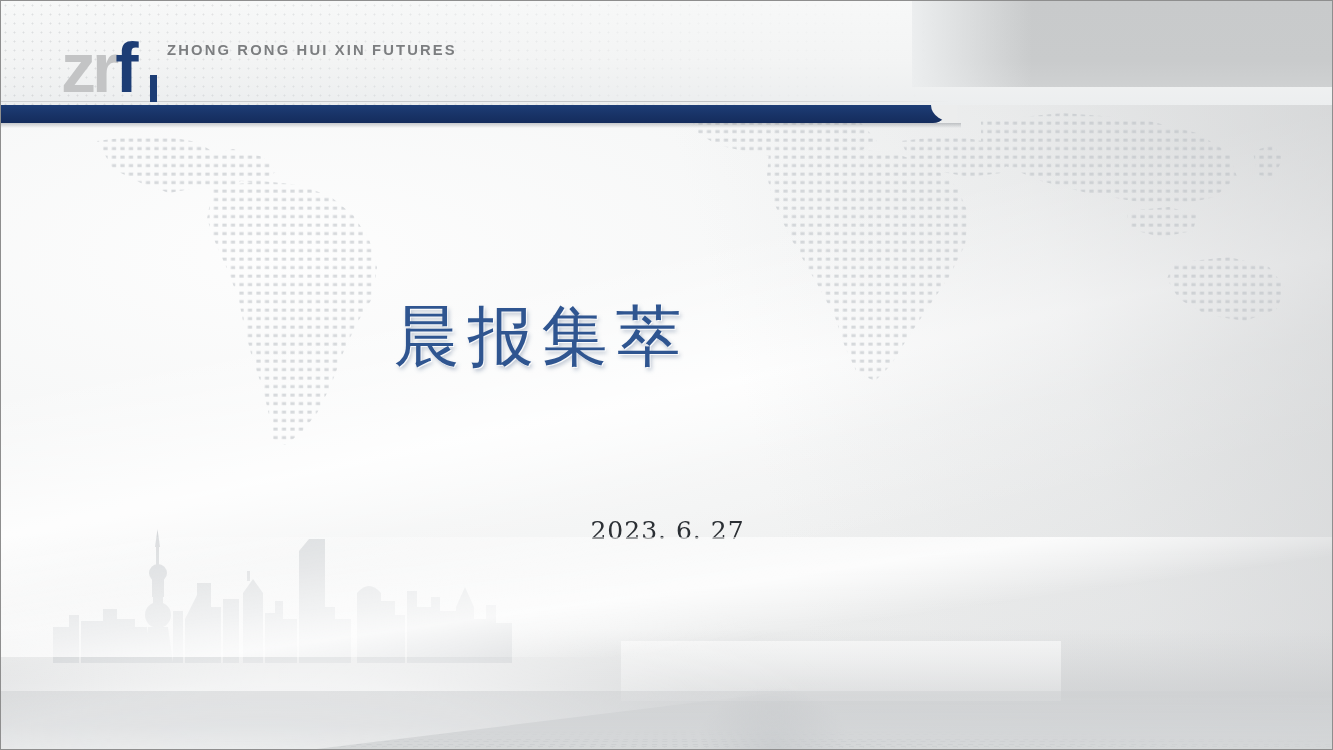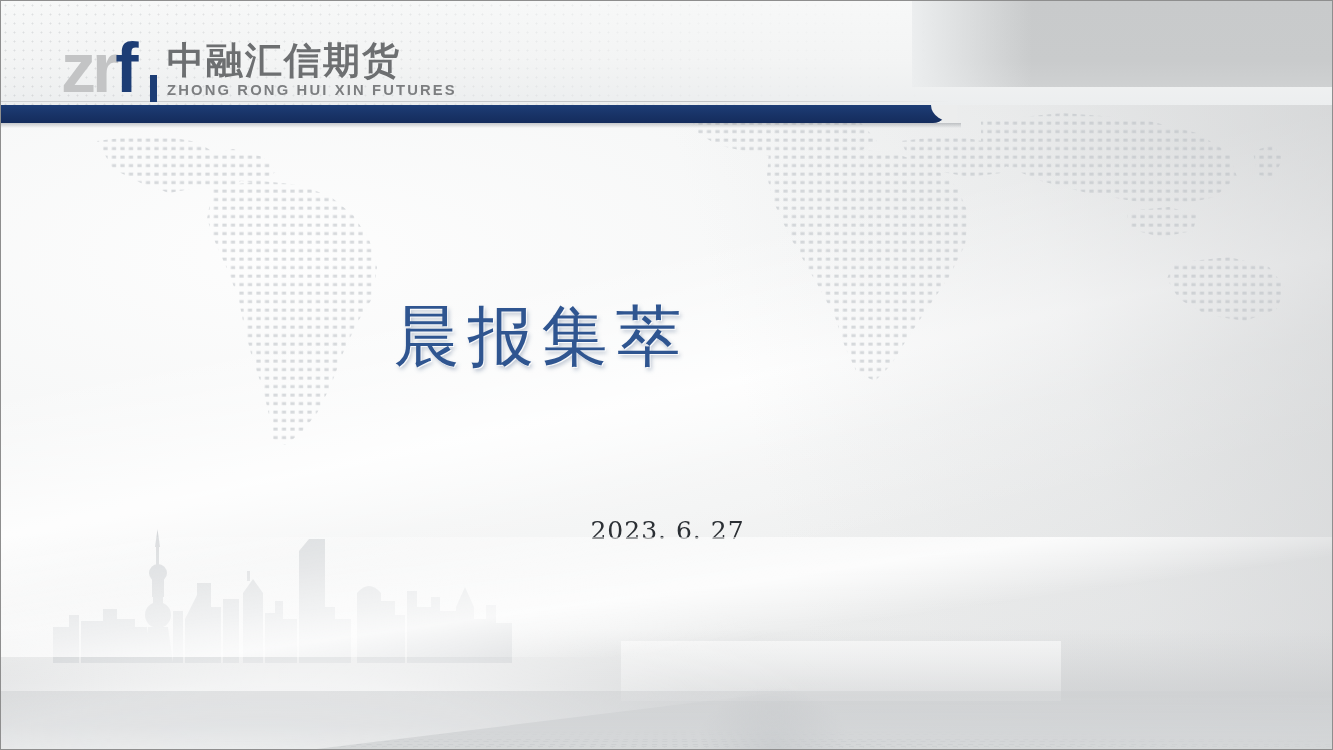--- a/index.html
+++ b/index.html
@@ -277,21 +277,20 @@
   <div class="blue-rule"></div>
   <div class="blue-rule-tip"></div>
   <div class="blue-rule-shadow"></div>
 
   <div class="logo">
     <span class="logo-mark logo-zr">zr</span>
       <span class="logo-mark logo-f">f</span>
   </div>
   <div class="logo-divider"></div>
   <div class="logo-text">
-    <div class="logo-cn">中融汇信期货</div>
     <div class="logo-en">ZHONG RONG HUI XIN FUTURES</div>
   </div>
 
   <div class="title">晨报集萃</div>
   <div class="date">2023. 6. 27</div>
 
   <div class="bg-floor"></div>
 
   <div class="floor-dots">
     <div class="floor-dots-inner"></div>

